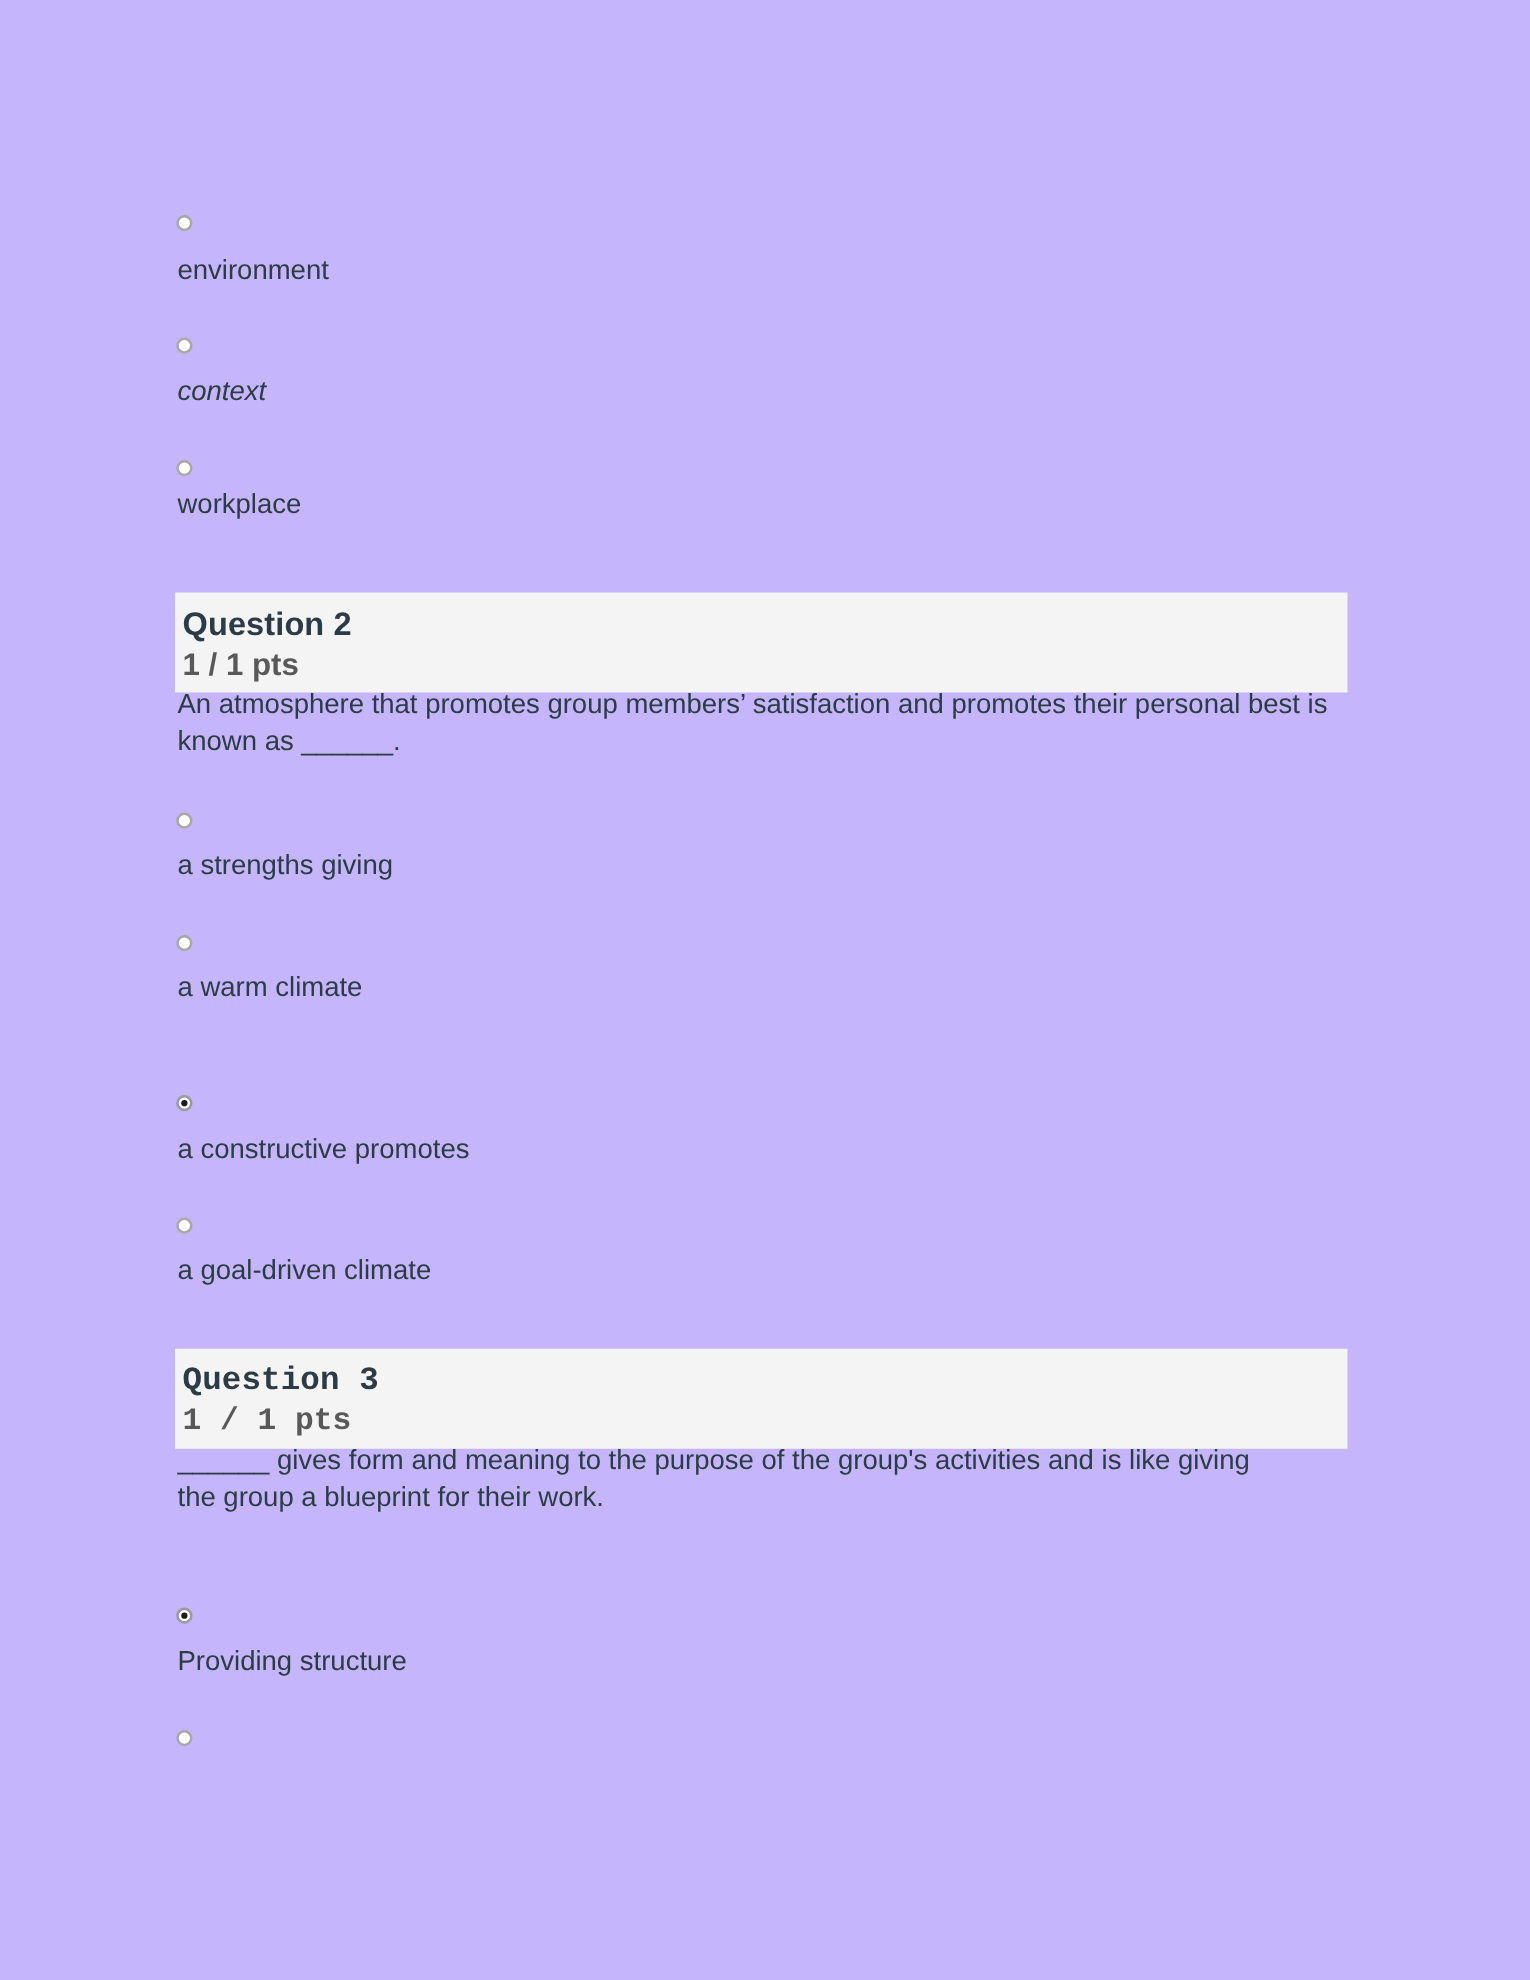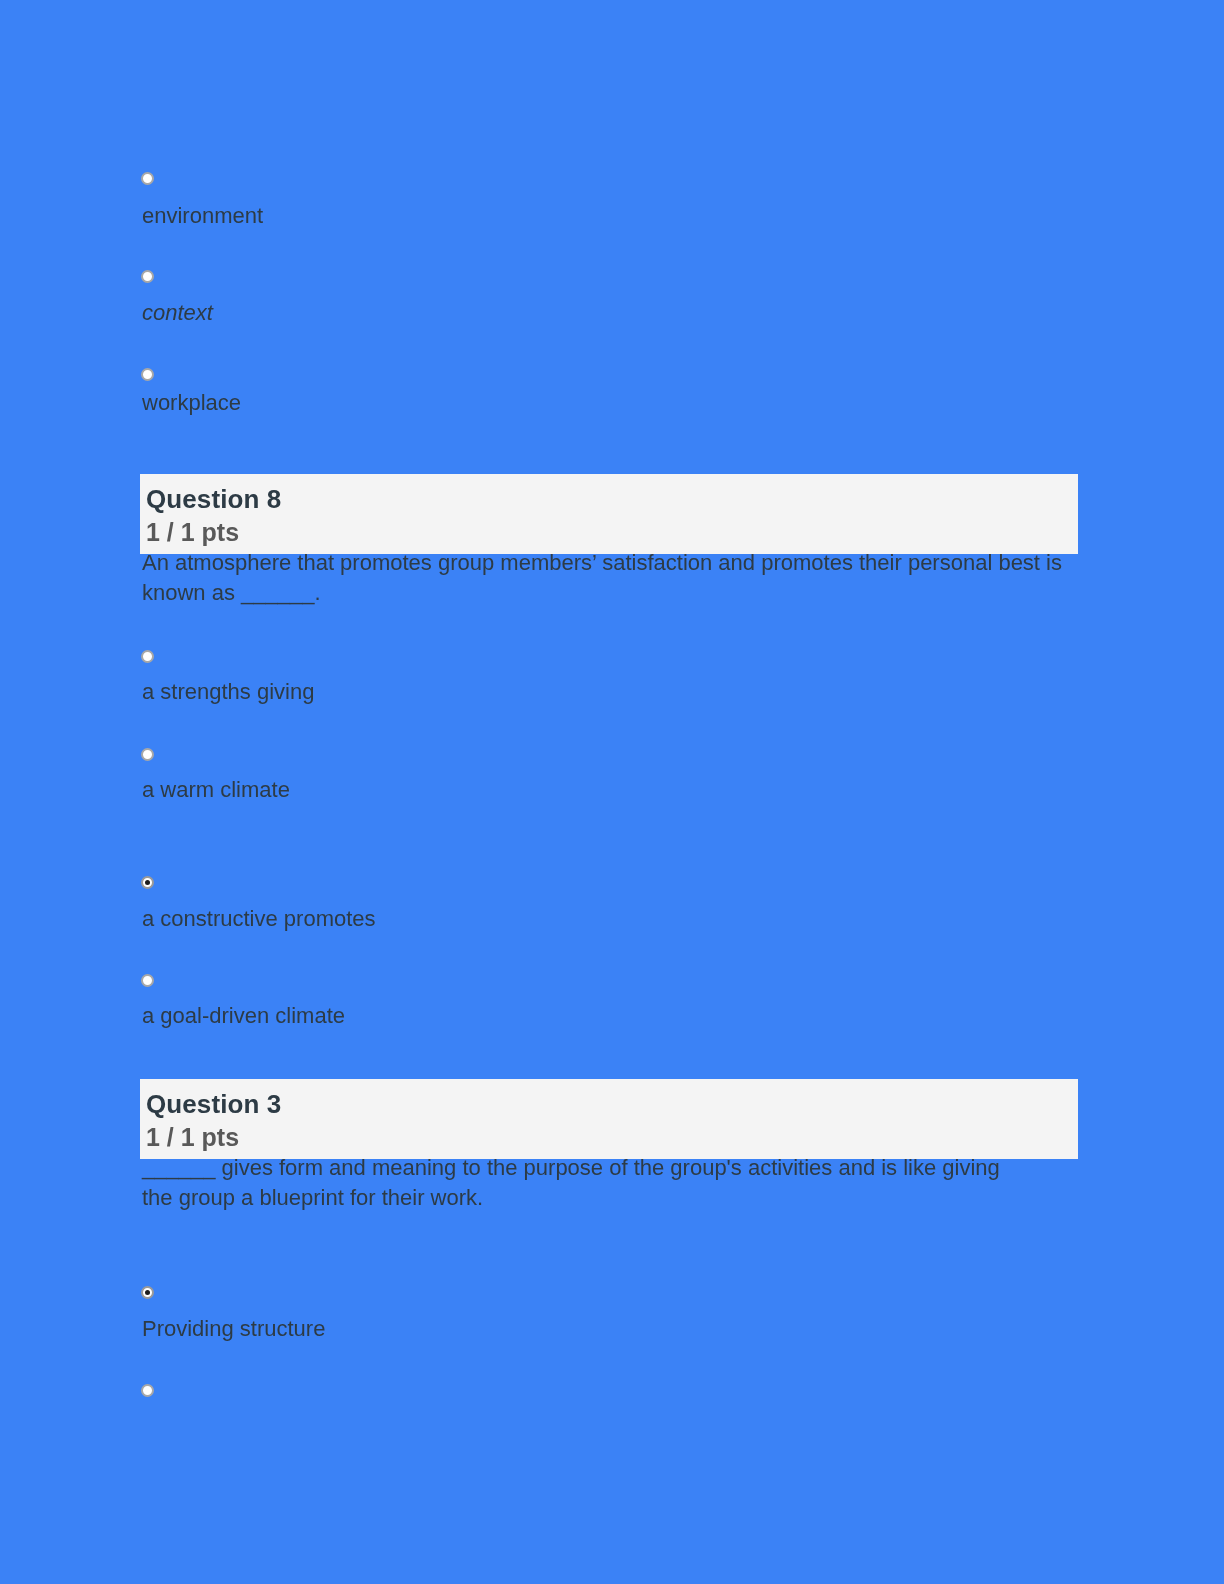--- a/index.html
+++ b/index.html
@@ -14,21 +14,21 @@
     color: #2d3b45;
     position: relative;
     overflow: hidden;
   }
   .page {
     position: absolute;
     left: 0;
     top: 0;
     width: 1224px;
     height: 1584px;
-    background: #3b82f6;
+    background: #c4b5fd;
   }
   .content {
     position: absolute;
     left: 140px;
     top: 0;
     width: 940px;
   }
 
   
   .opt {
@@ -115,21 +115,21 @@
       <span class="radio"></span>
     </div>
     <div class="abs opt-label" style="left:2px; top:300px;font-style:italic;">context</div>
 
     <div class="abs opt" style="left:0px; top:368px;">
       <span class="radio"></span>
     </div>
     <div class="abs opt-label" style="left:2px; top:390px;">workplace</div>
 
     <div class="abs qhead" style="left:0px; top:474px;">
-      <p class="qtitle">Question 8</p>
+      <p class="qtitle">Question 2</p>
       <p class="qpts">1 / 1 pts</p>
     </div>
 
     <div class="abs qtext" style="left:0px; top:546px; width:930px;">An atmosphere that promotes group members’ satisfaction and promotes their personal best is known as ______.</div>
 
     <div class="abs opt" style="left:0px; top:650px;">
       <span class="radio"></span>
     </div>
     <div class="abs opt-label" style="left:2px; top:679px;">a strengths giving</div>
 
@@ -141,21 +141,21 @@
     <div class="abs opt" style="left:0px; top:876px;">
       <span class="radio selected"></span>
     </div>
     <div class="abs opt-label" style="left:2px; top:906px;">a constructive promotes</div>
 
     <div class="abs opt" style="left:0px; top:974px;">
       <span class="radio"></span>
     </div>
     <div class="abs opt-label" style="left:2px; top:1003px;">a goal-driven climate</div>
 
-    <div class="abs qhead" style="left:0px; top:1079px;">
+    <div class="abs qhead" style="left:0px; top:1079px;font-family:Liberation Mono, monospace;">
       <p class="qtitle">Question 3</p>
       <p class="qpts">1 / 1 pts</p>
     </div>
 
     <div class="abs qtext" style="left:0px; top:1151px; width:880px;">______ gives form and meaning to the purpose of the group's activities and is like giving the group a blueprint for their work.</div>
 
     <div class="abs opt" style="left:0px; top:1286px;">
       <span class="radio selected"></span>
     </div>
     <div class="abs opt-label" style="left:2px; top:1316px;">Providing structure</div>

